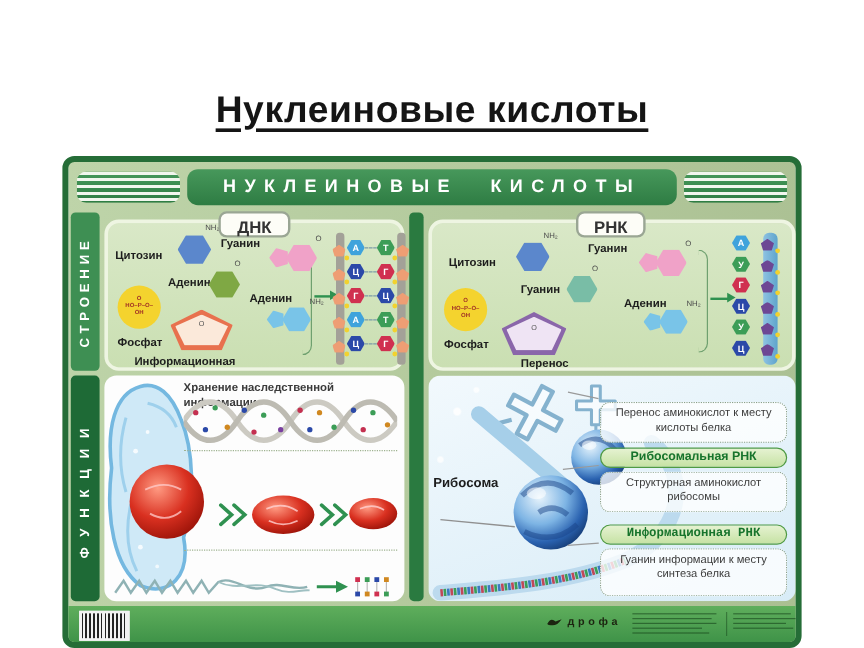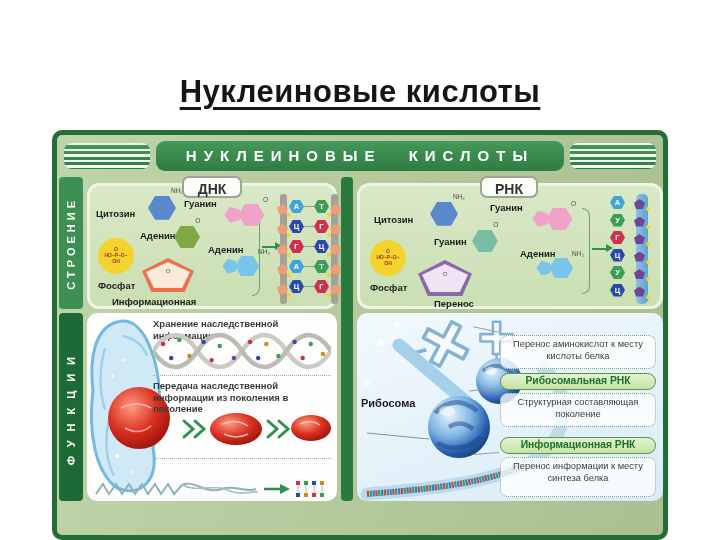--- a/index.html
+++ b/index.html
@@ -287,21 +287,20 @@
             <circle cx="124" cy="24" r="2.2" fill="#3c9d57"></circle>
           <circle cx="140" cy="10" r="2.2" fill="#2b49a8"></circle>
             <circle cx="148" cy="26" r="2.2" fill="#c43050"></circle>
           <circle cx="156" cy="12" r="2.2" fill="#3c9d57"></circle>
             <circle cx="168" cy="22" r="2.2" fill="#d08820"></circle>
         </g>
       </svg>
 
       <div class="dotted-sep" style="left:66px;top:62px;width:178px;"></div>
 
-      <div class="func-text" style="left:66px;top:67px;width:182px;">Передача наследственной информации из поколения в поколение</div>
 
       <svg class="p-abs" style="left:92px;top:91px;" width="154" height="50" viewBox="0 0 152 50">
         <path d="M4,17 l9,8 l-9,8 M15,17 l9,8 l-9,8" fill="none" stroke="#2f9150" stroke-width="3" stroke-linecap="round"></path>
         <ellipse cx="56" cy="25" rx="26" ry="16" fill="url(#redg)"></ellipse>
         <path d="M42,20 q14,-6 26,2 M44,30 q12,6 24,0" fill="none" stroke="rgba(255,210,210,.8)" stroke-width="1.5"></path>
         <path d="M88,17 l9,8 l-9,8 M99,17 l9,8 l-9,8" fill="none" stroke="#2f9150" stroke-width="3" stroke-linecap="round"></path>
         <ellipse cx="131" cy="24" rx="20" ry="13" fill="url(#redg)"></ellipse>
         <path d="M120,20 q11,-5 20,1" fill="none" stroke="rgba(255,210,210,.8)" stroke-width="1.4"></path>
       </svg>
 
@@ -369,20 +368,41 @@
 
       <div class="ribosome-label" style="left:4px;top:84px;">Рибосома</div>
 
       <div class="connector" style="left:116px;top:16px;width:26px;transform:rotate(12deg);"></div>
       <div class="connector" style="left:112px;top:76px;width:30px;transform:rotate(-6deg);"></div>
       <div class="connector" style="left:116px;top:140px;width:26px;transform:rotate(-4deg);"></div>
 
       <div class="callout-body" style="left:143px;top:22px;width:156px;height:34px;">Перенос аминокислот к месту кислоты белка</div>
 
       <div class="callout-header" style="left:143px;top:60px;width:156px;">Рибосомальная РНК</div>
-      <div class="callout-body" style="left:143px;top:80px;width:156px;height:34px;">Структурная составляющая поколение</div>
-
-      <div class="callout-header" style="left:143px;top:124px;width:156px;">Информационная РНК</div>
-      <div class="callout-body" style="left:143px;top:144px;width:156px;height:40px;">Перенос информации к месту синтеза белка</div>
+      <div class="callout-body" style="left:143px;top:80px;width:156px;height:34px;">Структурная аминокислот рибосомы</div>
+
+      <div class="callout-header" style="left:143px;top:124px;width:156px;font-family:Liberation Mono, monospace;">Информационная РНК</div>
+      <div class="callout-body" style="left:143px;top:144px;width:156px;height:40px;">Гуанин информации к месту синтеза белка</div>
     </div>
 
+    <div id="footer-bar">
+      <div class="barcode"></div>
+      <div class="logo">
+        <svg width="14" height="10" viewBox="0 0 14 10">
+          <path d="M1,7 Q4,1 8,5 L13,3 Q9,9 4,8 Q2,8 1,7 Z" fill="#1c2410"></path>
+        </svg>
+        <span class="logo-text">дрофа</span>
+      </div>
+      <div>
+        <div class="fineline" style="left:470px;top:6px;width:70px;"></div>
+        <div class="fineline" style="left:470px;top:10px;width:66px;"></div>
+        <div class="fineline" style="left:470px;top:14px;width:70px;"></div>
+        <div class="fineline" style="left:470px;top:18px;width:58px;"></div>
+        <div class="fineline" style="left:470px;top:22px;width:64px;"></div>
+        <div class="finesep" style="left:548px;top:5px;height:20px;"></div>
+        <div class="fineline" style="left:554px;top:6px;width:48px;"></div>
+        <div class="fineline" style="left:554px;top:10px;width:52px;"></div>
+        <div class="fineline" style="left:554px;top:14px;width:44px;"></div>
+        <div class="fineline" style="left:554px;top:18px;width:50px;"></div>
+      </div>
+    </div>
   </div>
 </div>
 
 </body></html>

